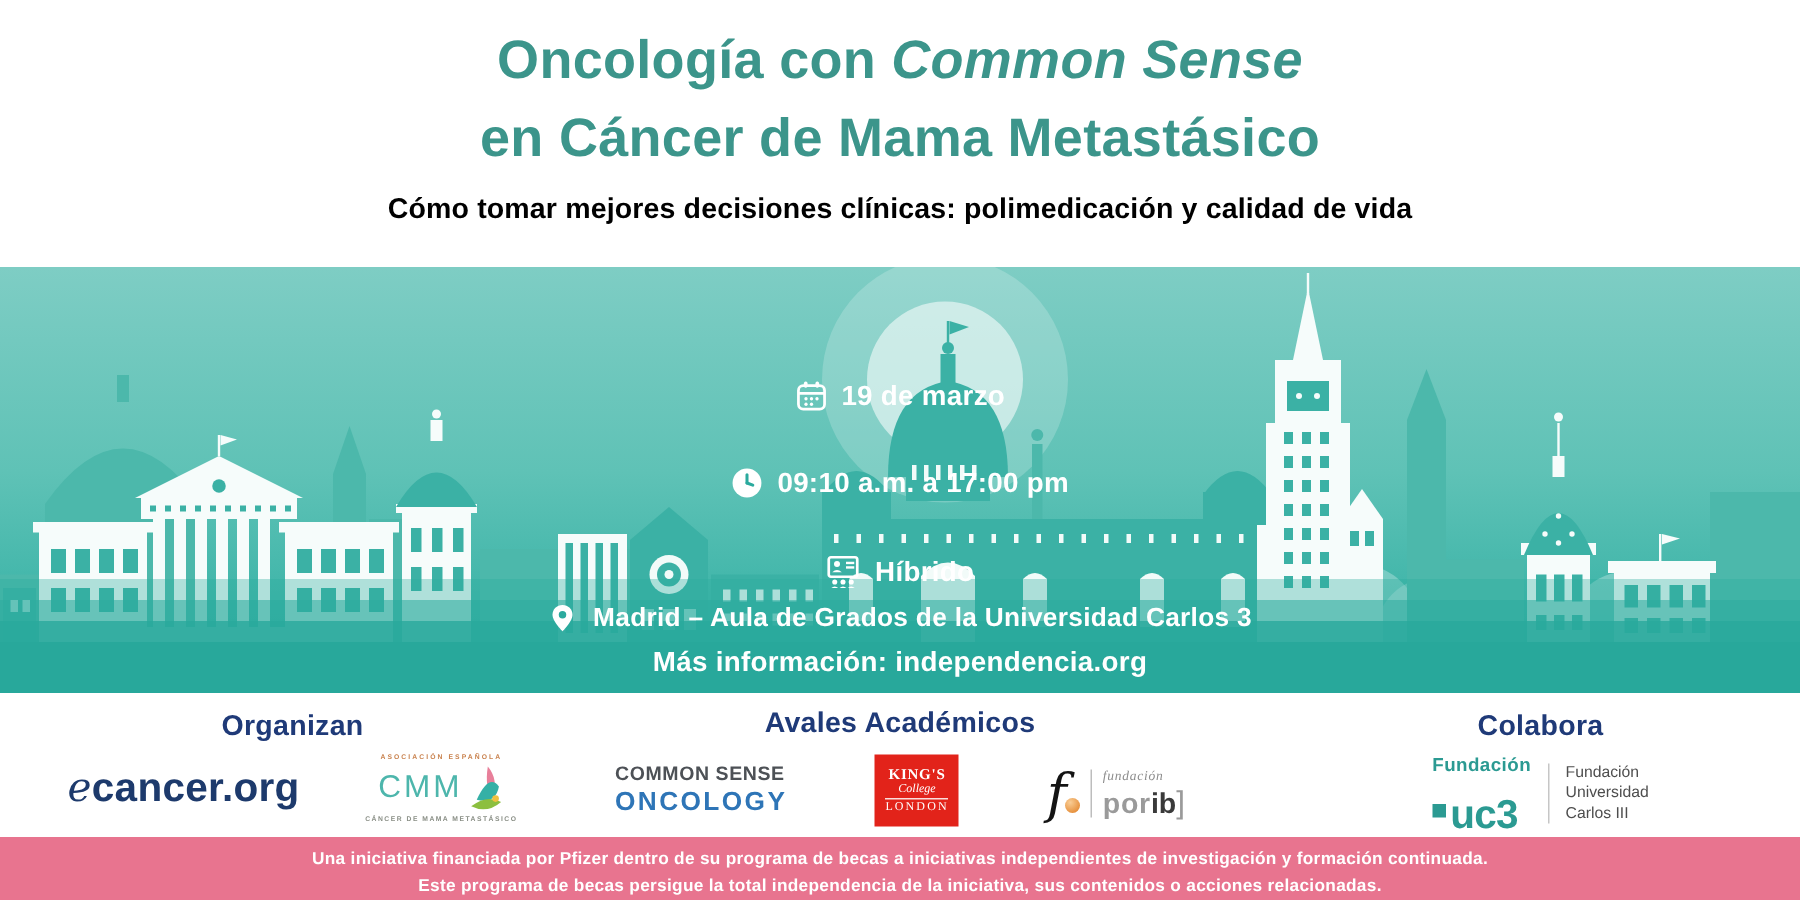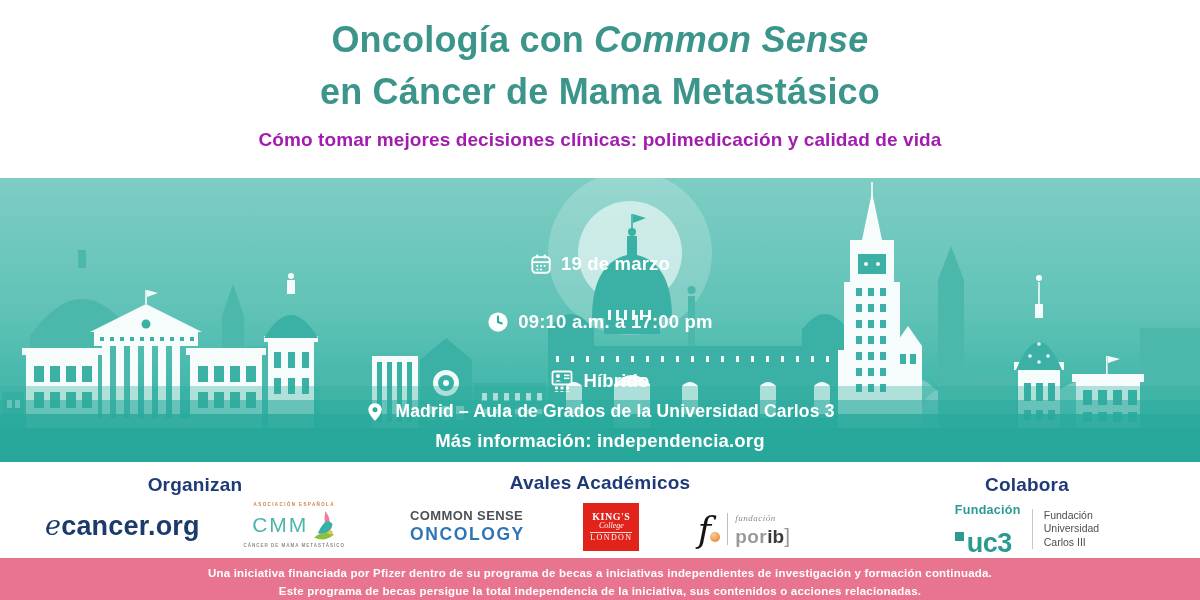--- a/index.html
+++ b/index.html
@@ -4,21 +4,21 @@
 <style>
   html,body{margin:0;padding:0;}
   body{width:1200px;height:600px;font-family:"Liberation Sans",sans-serif;background:#ffffff;}
   .poster{position:relative;width:1200px;height:600px;overflow:hidden;background:#ffffff;}
 
   
   .hero{height:178px;text-align:center;padding-top:14px;box-sizing:border-box;}
   .hero-title{margin:0;font-size:36px;font-weight:bold;color:#3c958b;line-height:52px;letter-spacing:.2px;}
   .hero-title .reg{margin-right:.28em;}
   .hero-title em{font-style:italic;}
-  .hero-sub{margin-top:11px;font-size:19px;font-weight:600;color:#a21caf;letter-spacing:.1px;}
+  .hero-sub{margin-top:11px;font-size:19px;font-weight:600;color:#000000;letter-spacing:.1px;}
 
   
   .band{position:relative;height:284px;background:linear-gradient(180deg,#7ecdc4 0%,#5fc2b6 48%,#28aca0 100%);}
   .skyline{position:absolute;left:0;top:0;width:1200px;height:284px;display:block;}
   .event-details{position:absolute;left:0;right:0;bottom:10px;display:flex;flex-direction:column;align-items:center;gap:8px;color:#ffffff;font-weight:bold;}
   .detail-row{display:flex;align-items:center;justify-content:center;}
   .row-main{gap:36px;flex-direction:column;}
   .detail-item{display:flex;align-items:center;gap:9px;font-size:18.5px;letter-spacing:.2px;}
   .detail-item svg{display:block;}
   .row-location{gap:10px;font-size:17.5px;letter-spacing:.2px;}
@@ -60,21 +60,21 @@
   .porib-right{text-align:left;line-height:1;}
   .porib-fundacion{font-family:"Liberation Serif",serif;font-style:italic;font-size:9px;color:#8c8c8c;letter-spacing:.5px;}
   .porib-word{margin-top:1px;}
   .porib-por{font-size:19px;color:#9a9a9a;font-weight:bold;letter-spacing:.5px;}
   .porib-ib{font-size:19px;color:#3a3a3a;font-weight:bold;}
   .porib-bracket{font-size:21px;color:#9a9a9a;font-weight:normal;}
 
   .uc3-logo{display:flex;align-items:center;justify-content:center;gap:11px;margin-top:8px;}
   .uc3-left{text-align:left;color:#2b9a92;line-height:1;}
   .uc3-fundacion{font-size:12.5px;font-weight:bold;letter-spacing:.3px;}
-  .uc3-mark{display:flex;align-items:flex-start;gap:3px;margin-top:15px;}
+  .uc3-mark{display:flex;align-items:center;gap:3px;margin-top:15px;}
   .uc3-square{display:inline-block;width:9px;height:9px;background:#2b9a92;margin-bottom:4px;}
   .uc3-acronym{font-size:27px;font-weight:bold;line-height:.85;letter-spacing:-.5px;}
   .uc3-divider{width:1px;height:40px;background:#c6c6c6;}
   .uc3-right{text-align:left;font-size:10.5px;color:#4e4e4e;line-height:1.3;}
 
   
   .disclaimer{height:42px;background:#e8748f;color:#ffffff;text-align:center;font-size:11.5px;font-weight:bold;letter-spacing:.2px;padding-top:7px;box-sizing:border-box;line-height:1.55;}
 </style>
 </head>
 <body>

